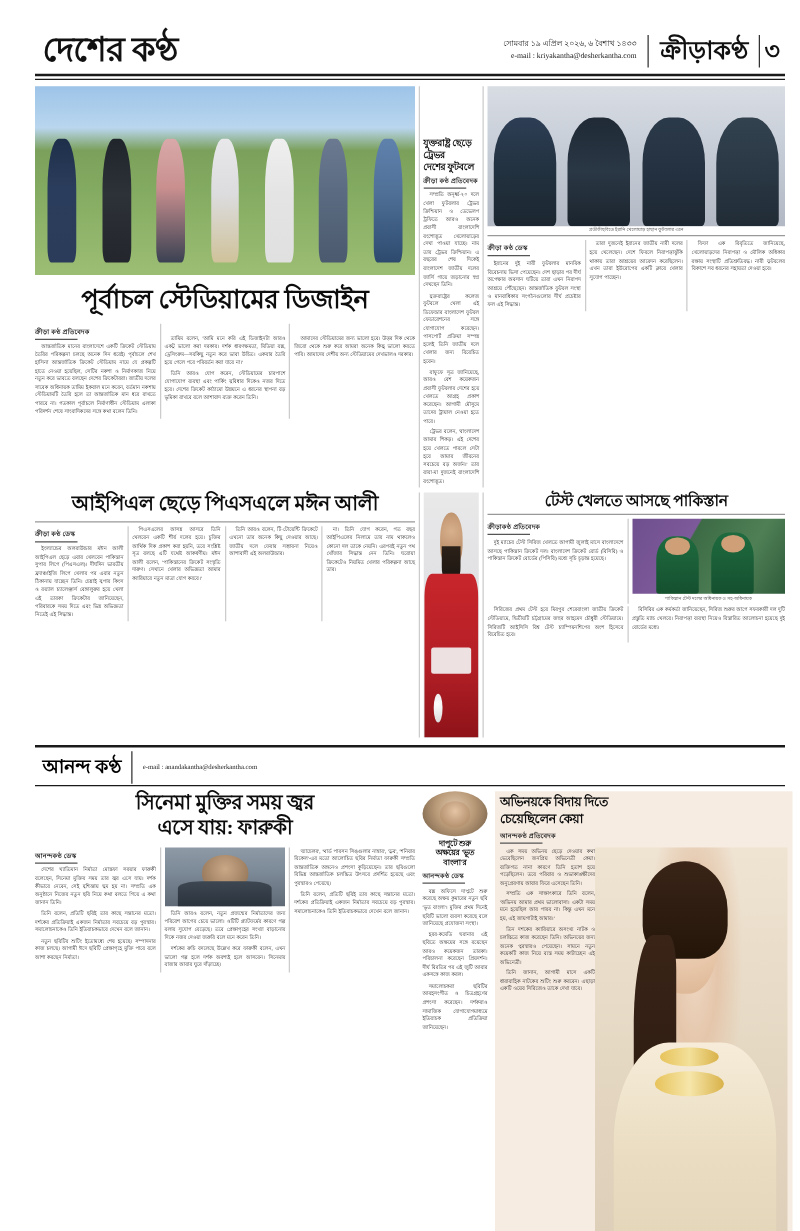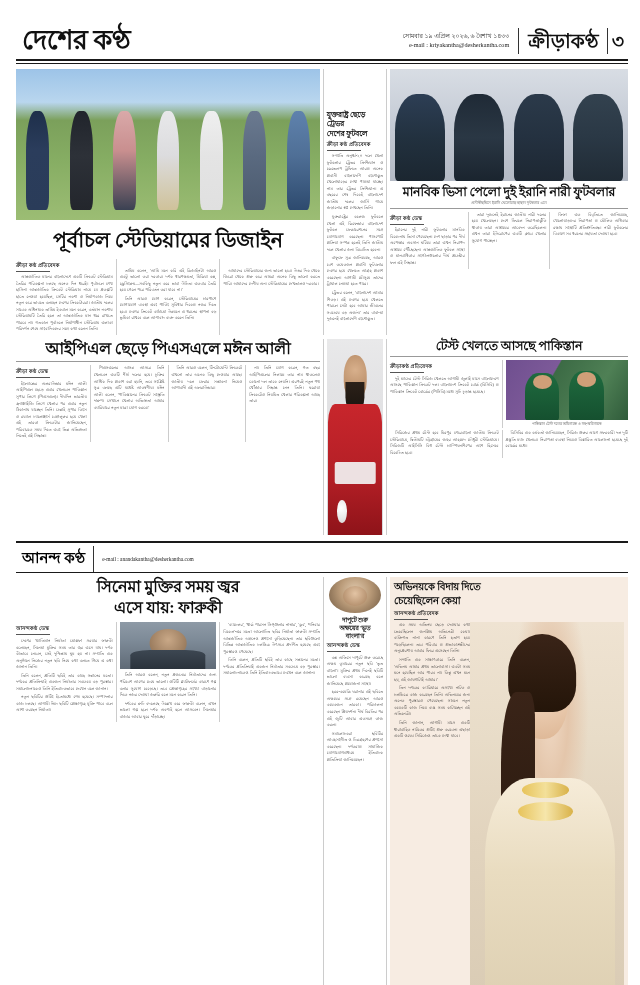--- a/index.html
+++ b/index.html
@@ -3,21 +3,21 @@
 <meta charset="utf-8">
 <style>
   * { box-sizing: border-box; margin:0; padding:0; }
   body {
     width: 640px; height: 985px;
     background: #ffffff;
     font-family: "Liberation Serif", serif;
     overflow: hidden;
     position: relative;
   }
-  .page { width:640px; height:948px; position:relative; padding: 14px 12px 8px 16px; }
+  .page { width:640px; height:948px; position:relative; padding: 14px 12px 8px 28px; }
 
   
   .masthead { display:flex; align-items:flex-end; justify-content:space-between; height:40px; }
   .brand {
     font-family:"Liberation Serif", serif;
     font-size:27px; font-weight:bold; color:#111;
     letter-spacing:-0.5px; padding-left:6px; line-height:1;
   }
   .mast-right { display:flex; align-items:center; gap:0; }
   .dateblock { text-align:right; padding-right:9px; line-height:1.45; }
@@ -178,21 +178,20 @@
 
     <div class="col" style="width:238px;">
       <div class="ph photo-women" style="height:112px;">
         <div class="figs">
           <i style="background:linear-gradient(#2d3e55,#22313f 50%,#1b2630)"></i>
           <i style="background:linear-gradient(#1f2a36,#2a3744 50%,#1a242e)"></i>
           <i style="background:linear-gradient(#2b3a4a,#243140 50%,#1d2732)"></i>
           <i style="background:linear-gradient(#33424f,#2a3845 50%,#202b35)"></i>
         </div>
       </div>
-      <div class="hl hl-md" style="margin-top:4px;">মানবিক ভিসা পেলো দুই ইরানি নারী ফুটবলার</div>
       <div class="cap">প্রতীকীছবিতে ইরানি খেলোয়াড় হাছান ফুটবলার এনে</div>
       <div class="hairline"></div>
       <div class="cols" style="margin-top:3px;">
         <div class="col" style="width:76px;">
           <div class="byline">ক্রীড়া কণ্ঠ ডেস্ক</div>
           <div class="byline-rule"></div>
           <div class="body-text">
             <p>ইরানের দুই নারী ফুটবলার মানবিক বিবেচনায় ভিসা পেয়েছেন। দেশ ছাড়ার পর দীর্ঘ অপেক্ষার অবসান ঘটিয়ে তারা এখন নিরাপদ আশ্রয়ে পৌঁছেছেন। আন্তর্জাতিক ফুটবল সংস্থা ও মানবাধিকার সংগঠনগুলোর দীর্ঘ প্রচেষ্টার ফল এই সিদ্ধান্ত।</p>
           </div>
         </div>

